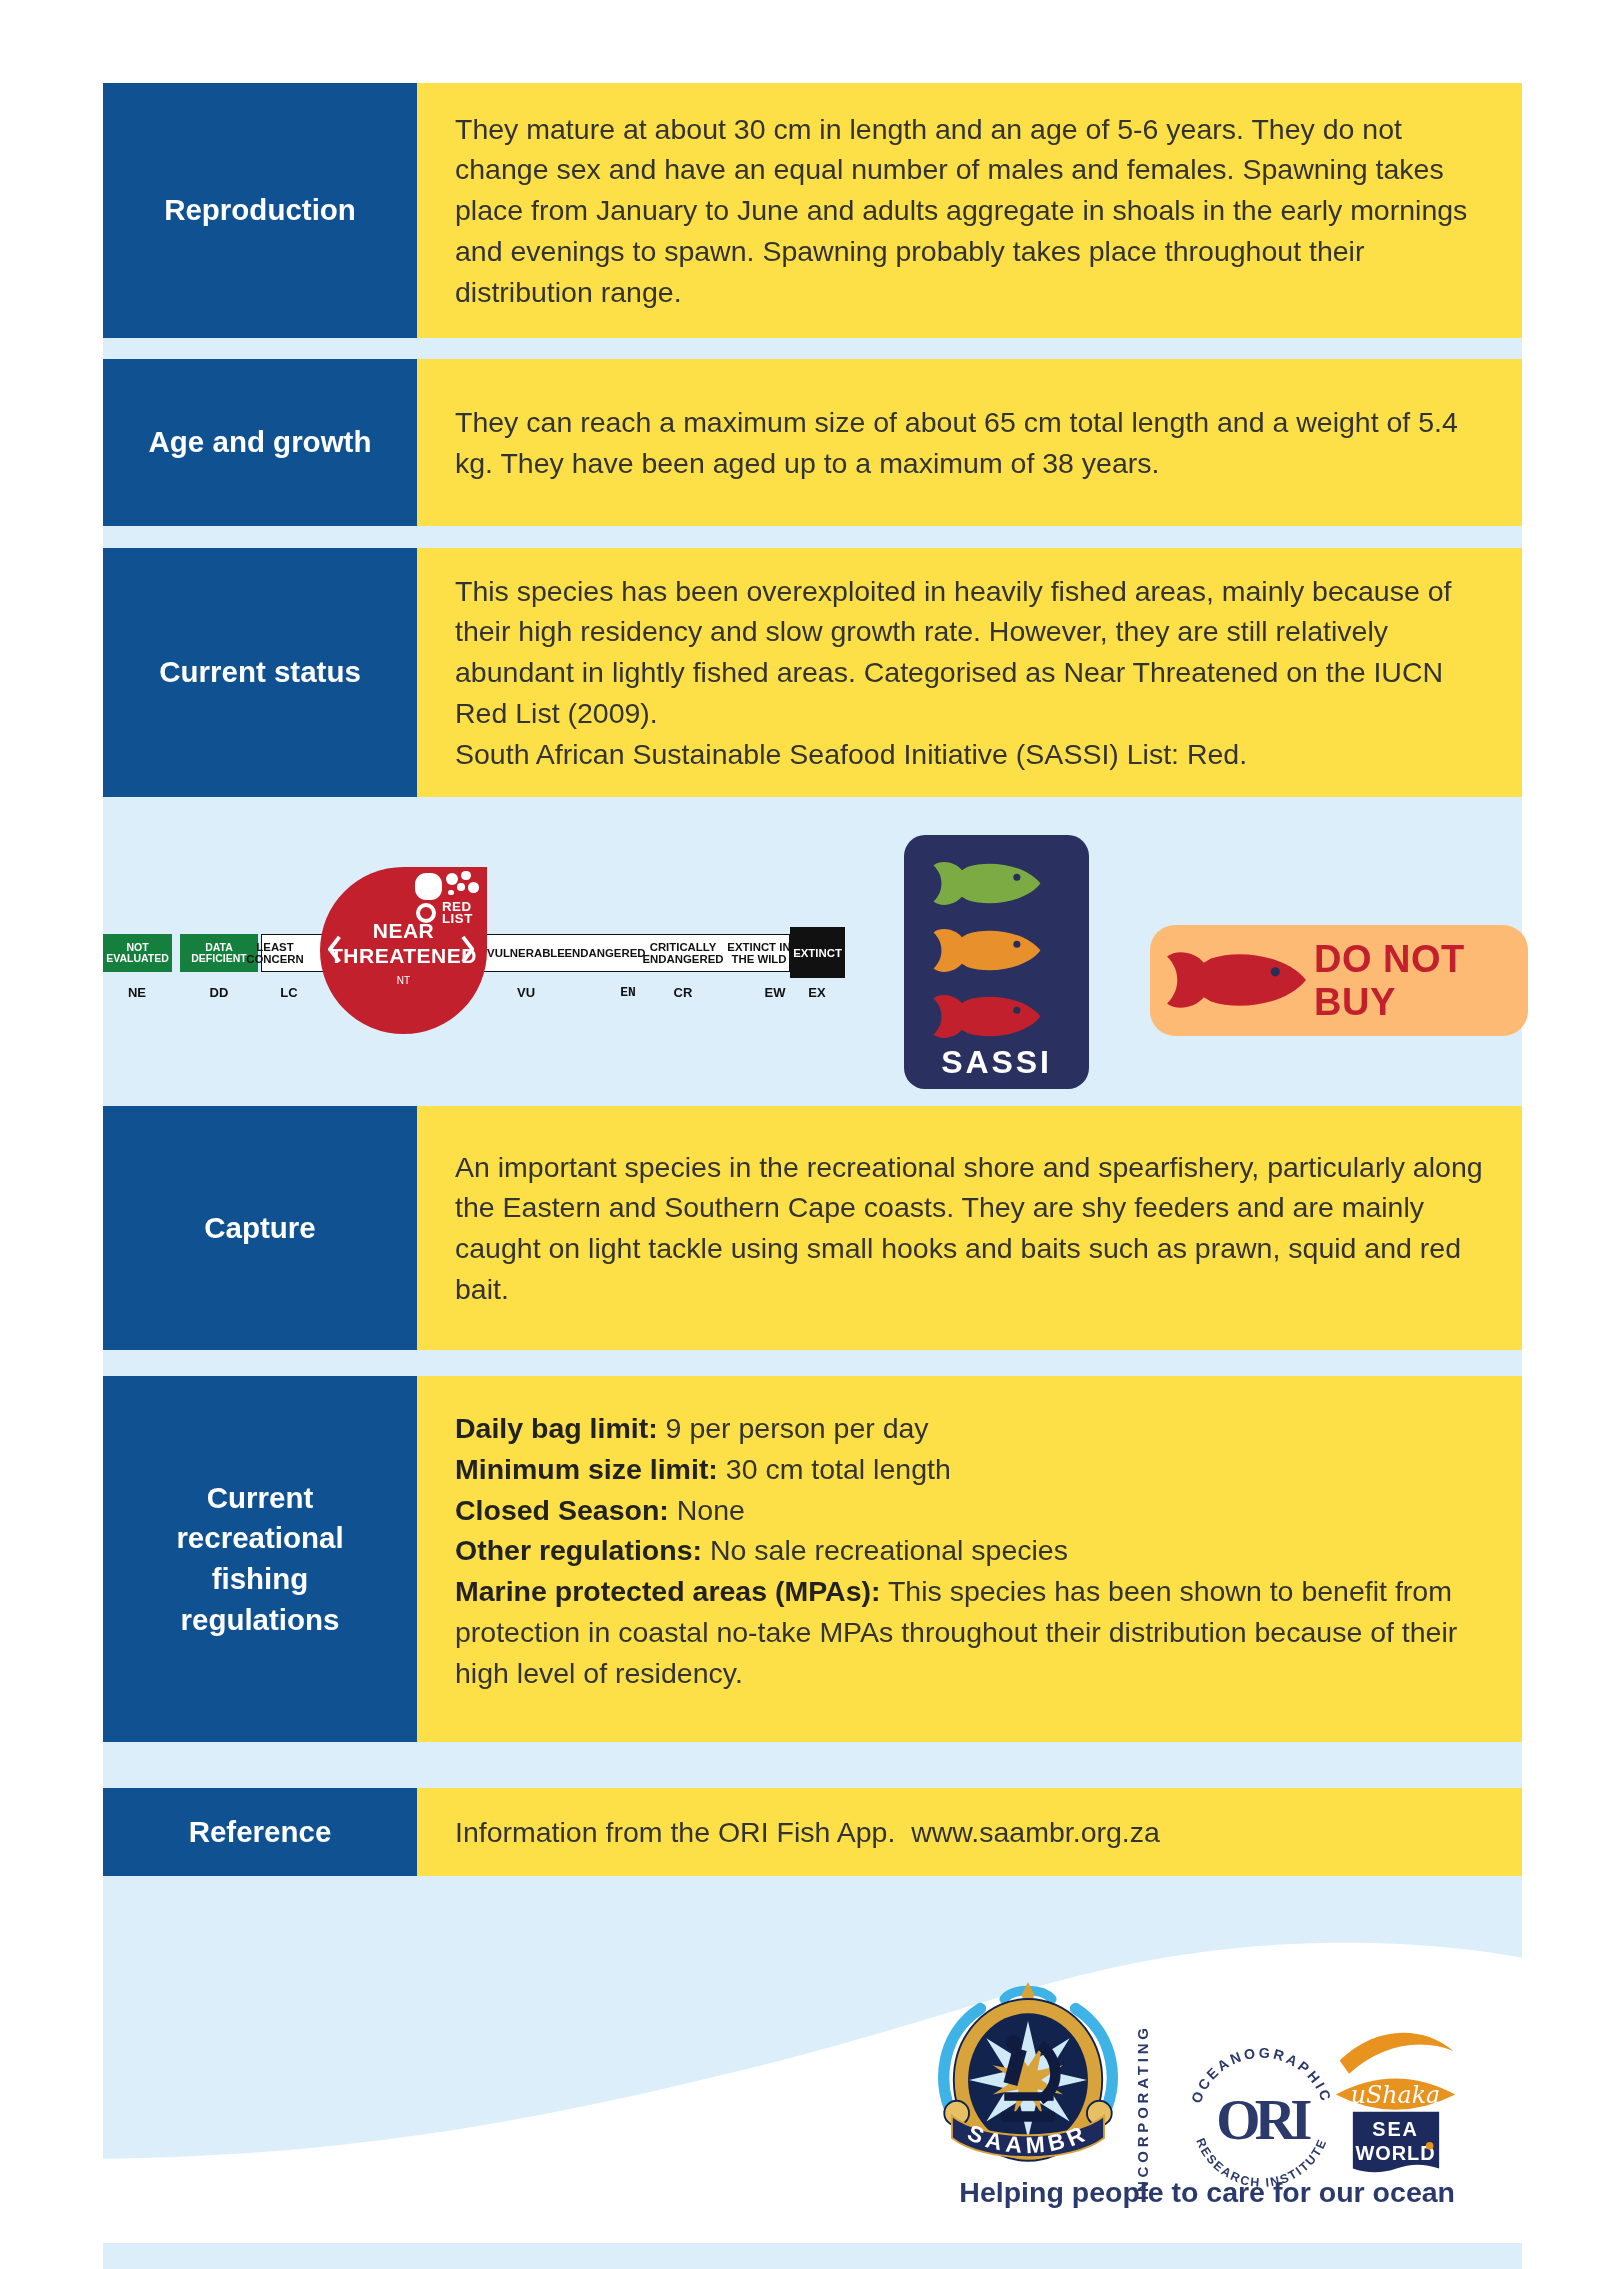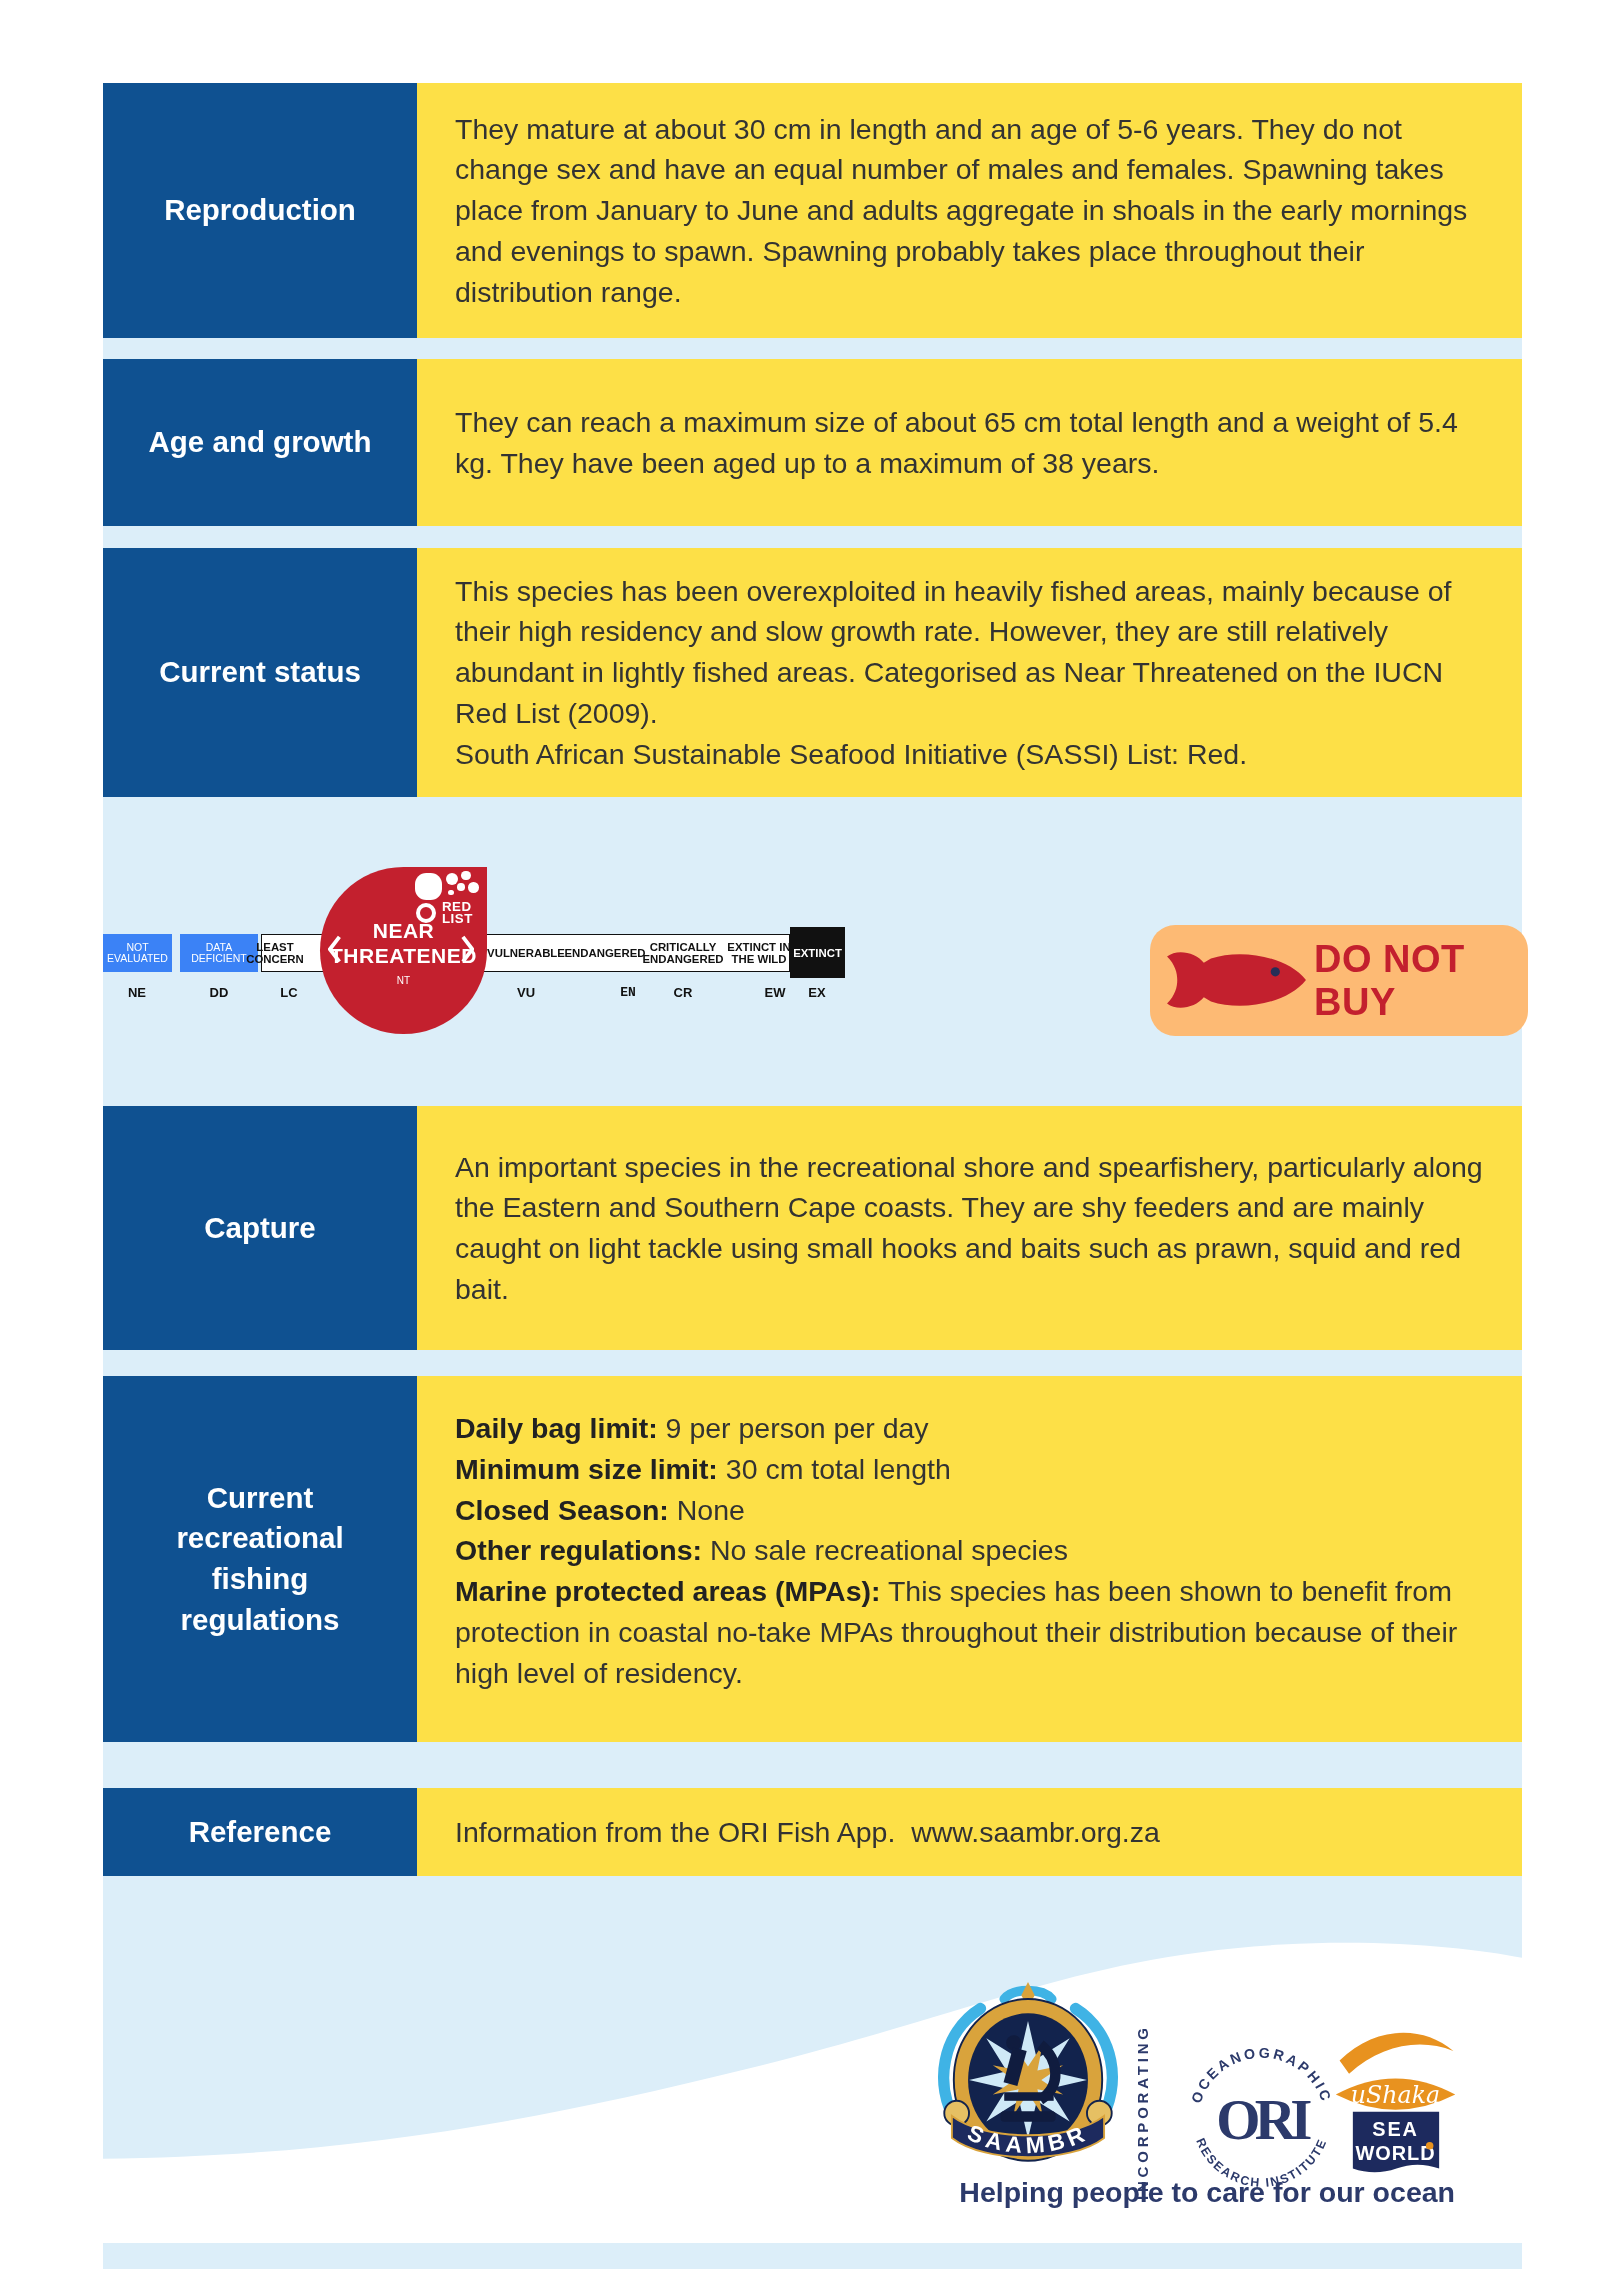--- a/index.html
+++ b/index.html
@@ -19,23 +19,23 @@
               align-items:center;justify-content:center;text-align:center;
               font-size:29.5px;font-weight:700;line-height:1.38;padding:0 40px;box-sizing:border-box;}
   .content-cell{flex:1;background:#fde047;color:#333333;display:flex;flex-direction:column;
                 justify-content:center;padding:9.5px 32px 9.5px 38px;box-sizing:border-box;
                 font-size:28.5px;line-height:1.43;}
   .content-cell.top{justify-content:flex-start;padding-top:32px;}
   .reg-line b{color:#222222;}
   .ref-text{white-space:pre-wrap;}
   
   .band{position:absolute;left:103px;top:797px;width:1419px;height:309px;}
-  .gray-box{position:absolute;top:137px;height:38px;background:#3b82f6;color:#ffffff;
+  .gray-box{position:absolute;top:137px;height:38px;background:#15803d;color:#ffffff;
             display:flex;align-items:center;justify-content:center;text-align:center;
-            font-size:10.5px;font-weight:400;line-height:11.4px;}
+            font-size:10.5px;font-weight:700;line-height:11.4px;}
   .ne-box{left:0;width:69px;}
   .dd-box{left:77px;width:78px;}
   .white-bar{position:absolute;left:158px;top:137px;width:529px;height:38px;background:#ffffff;
              border:1.9px solid #111111;box-sizing:border-box;}
   .ex-box{position:absolute;left:687px;top:130px;width:55px;height:51px;background:#111111;
           color:#ffffff;display:flex;align-items:center;justify-content:center;
           font-size:11.4px;font-weight:700;}
   .bar-label{position:absolute;top:156px;transform:translate(-50%,-50%);text-align:center;
              font-size:11.4px;font-weight:700;color:#111111;line-height:12.4px;}
   .bl-lc{left:172px;width:82px;}
@@ -174,20 +174,32 @@
         <div class="rl-dot" style="left:53px;top:11.4px;width:10.5px;height:10.5px;"></div>
         <div class="rl-dot" style="left:33px;top:19px;width:5.7px;height:5.7px;"></div>
         <div class="rl-ring"></div>
         <div class="rl-text">
           <div>RED</div>
           <div>LIST</div>
         </div>
       </div>
     </div>
 
+    <div class="sassi">
+      <svg class="sassi-fish sf1" viewBox="0 0 140 70" fill="#7cab43">
+          <use href="#fish-shape"></use>
+        </svg>
+      <svg class="sassi-fish sf2" viewBox="0 0 140 70" fill="#e8912c">
+          <use href="#fish-shape"></use>
+        </svg>
+      <svg class="sassi-fish sf3" viewBox="0 0 140 70" fill="#c3202e">
+          <use href="#fish-shape"></use>
+        </svg>
+      <div class="sassi-word">SASSI</div>
+    </div>
 
     <div class="dnb">
       <svg class="dnb-fish" viewBox="0 0 140 70" fill="#c3202e">
           <use href="#fish-shape"></use>
         </svg>
       <div class="dnb-text">DO NOT BUY</div>
     </div>
   </div>
 
   <div class="row row4">

